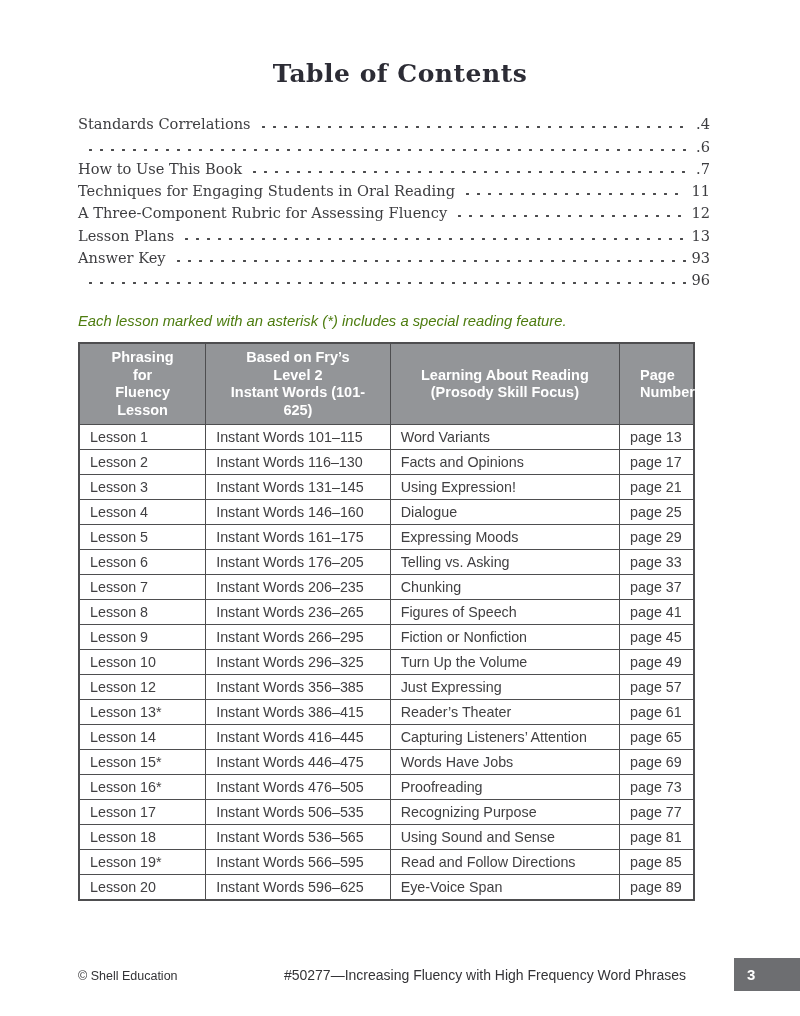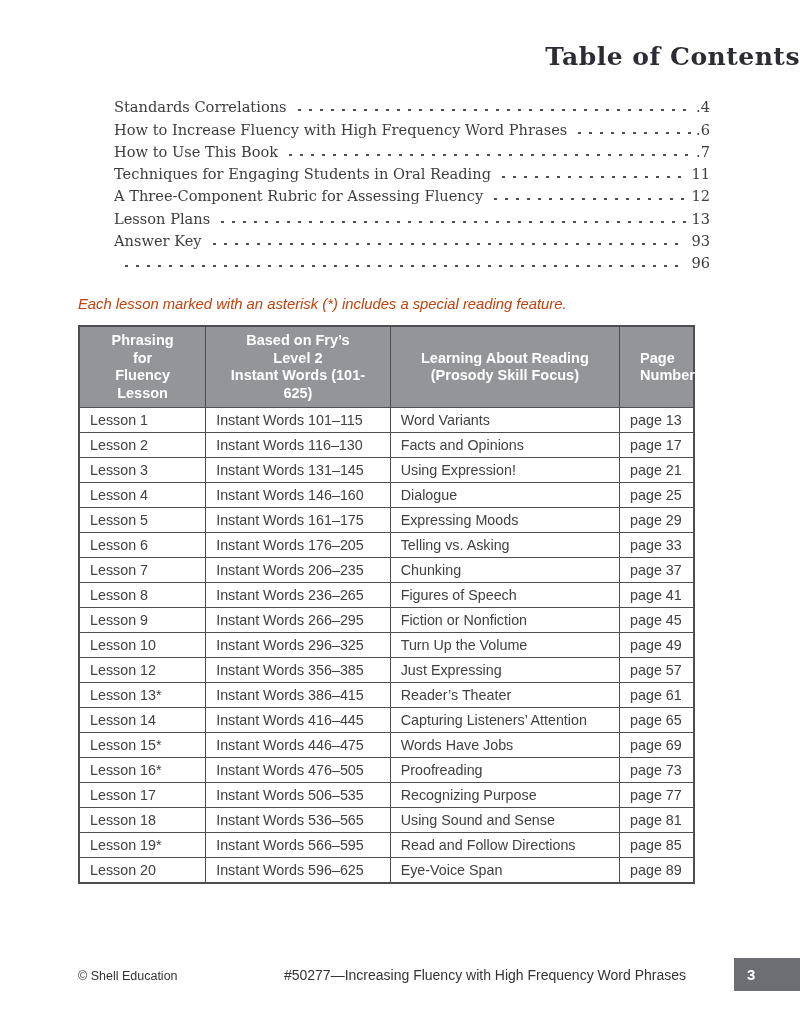--- a/index.html
+++ b/index.html
@@ -8,58 +8,57 @@
     --tab-bg:#6d6e71;
     --text-col:#414042;
     --title-col:#2c2c35;
   }
   *{margin:0;padding:0;box-sizing:border-box;}
   html,body{background:#ffffff;}
   body{width:800px;height:1016px;font-family:"Liberation Sans",sans-serif;}
   .page{position:relative;width:800px;height:1016px;background:#ffffff;overflow:hidden;}
 
   .page-title{
-    padding-top:42px;
-    text-align:right;
+    padding-top:59px;
+    text-align:center;
     font-family:"DejaVu Serif",serif;
     font-weight:bold;
     font-size:25px;
     letter-spacing:0.5px;
     color:var(--title-col);
   }
 
   .toc{
     margin:22px 90px 0 78px;
   }
   .toc-row{
     display:flex;
     align-items:flex-end;
     height:22.3px;
     font-family:"DejaVu Serif",serif;
     font-size:14.6px;
     color:#3d3d40;
-    margin-left:36px;
   }
   .toc-label{white-space:nowrap;}
   .toc-leader{
     flex:1;
     height:6px;
     margin:0 5px 3px 7px;
     background-image:radial-gradient(circle,#4a4a4c 1.1px,transparent 1.5px);
     background-size:11px 4px;
     background-repeat:repeat-x;
     background-position:0 100%;
   }
   .toc-page{white-space:nowrap;}
 
   .note{
     margin:25px 0 0 78px;
     font-style:italic;
     font-size:14.8px;
-    color:#c2410c;
+    color:#4d7c0f;
   }
 
   table.lesson-table{
     margin:13px 0 0 78px;
     width:617px;
     border-collapse:collapse;
     table-layout:fixed;
     border:2px solid var(--border-col);
   }
   .lesson-table col.c1{width:20.6%;}
@@ -124,21 +123,20 @@
 
   <div class="toc" id="toc-list">
   <div class="toc-row">
     <span class="toc-label">Standards Correlations</span>
     <span class="toc-leader"></span>
     <span class="toc-page">.4</span>
   </div>
 
 
   <div class="toc-row">
-    <span class="toc-label">How to Increase Fluency with High Frequency Word Phrases</span>
     <span class="toc-leader"></span>
     <span class="toc-page">.6</span>
   </div>
 
   <div class="toc-row">
     <span class="toc-label">How to Use This Book</span>
     <span class="toc-leader"></span>
     <span class="toc-page">.7</span>
   </div>
 

